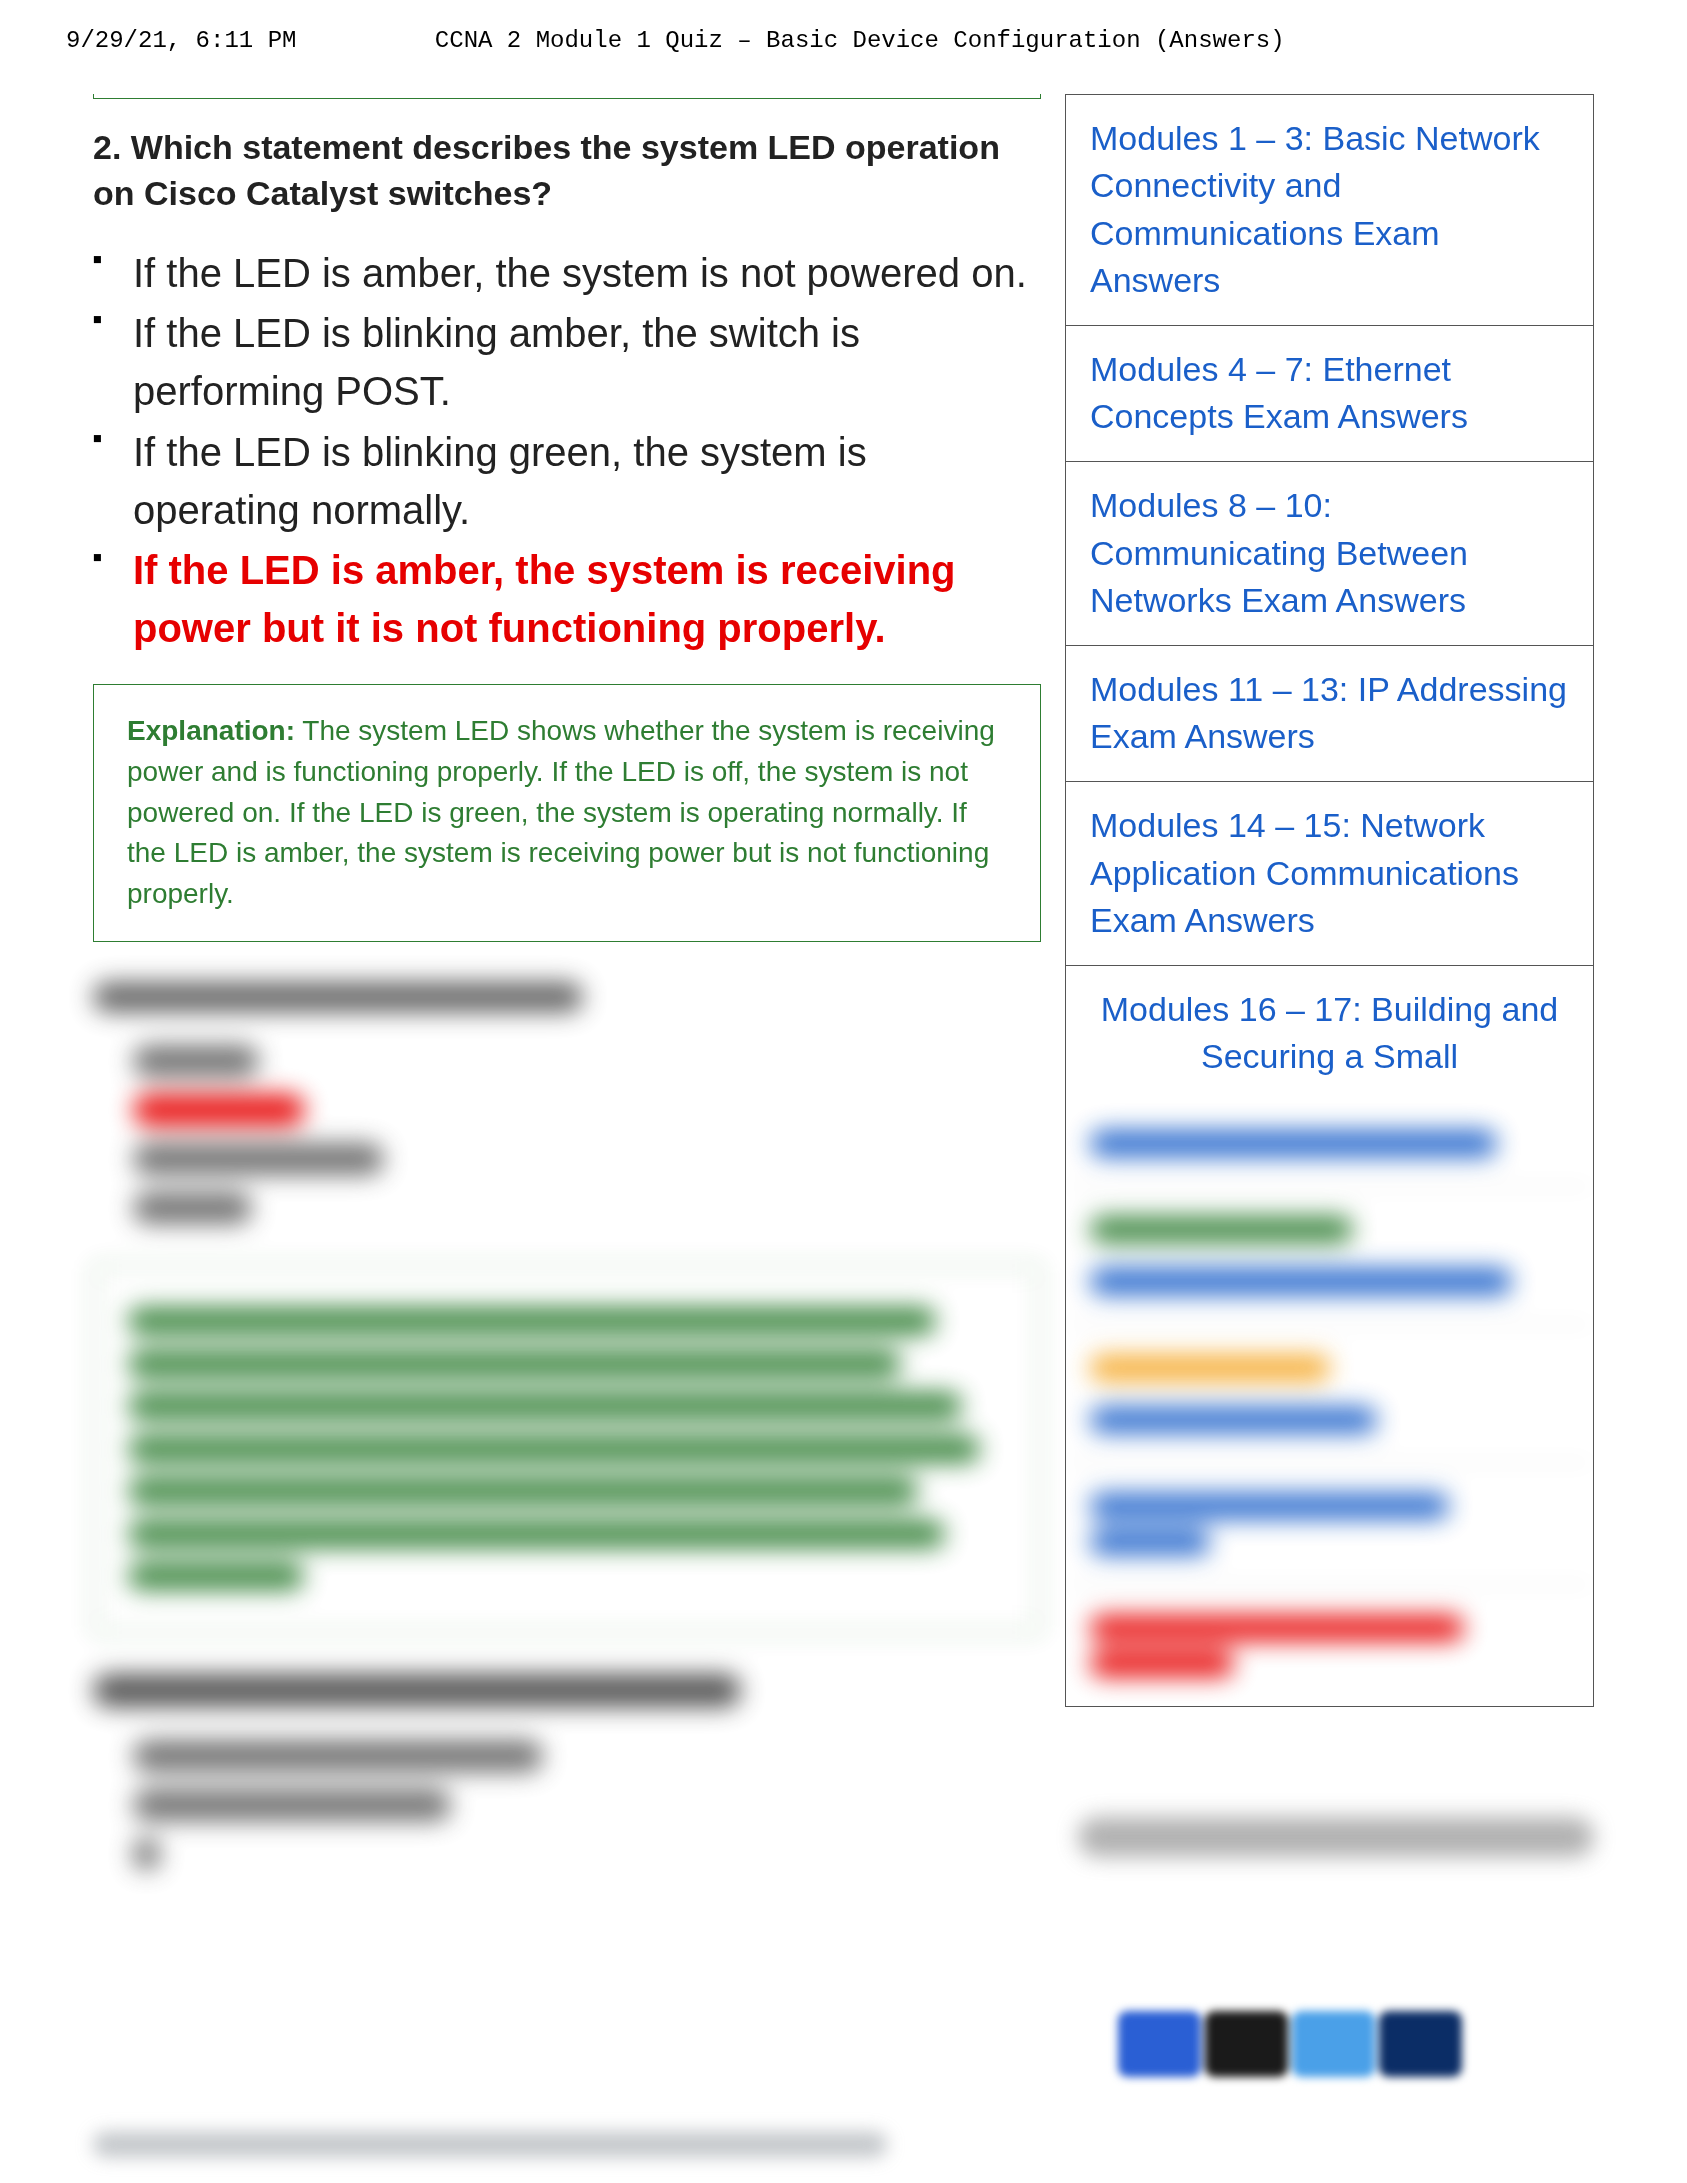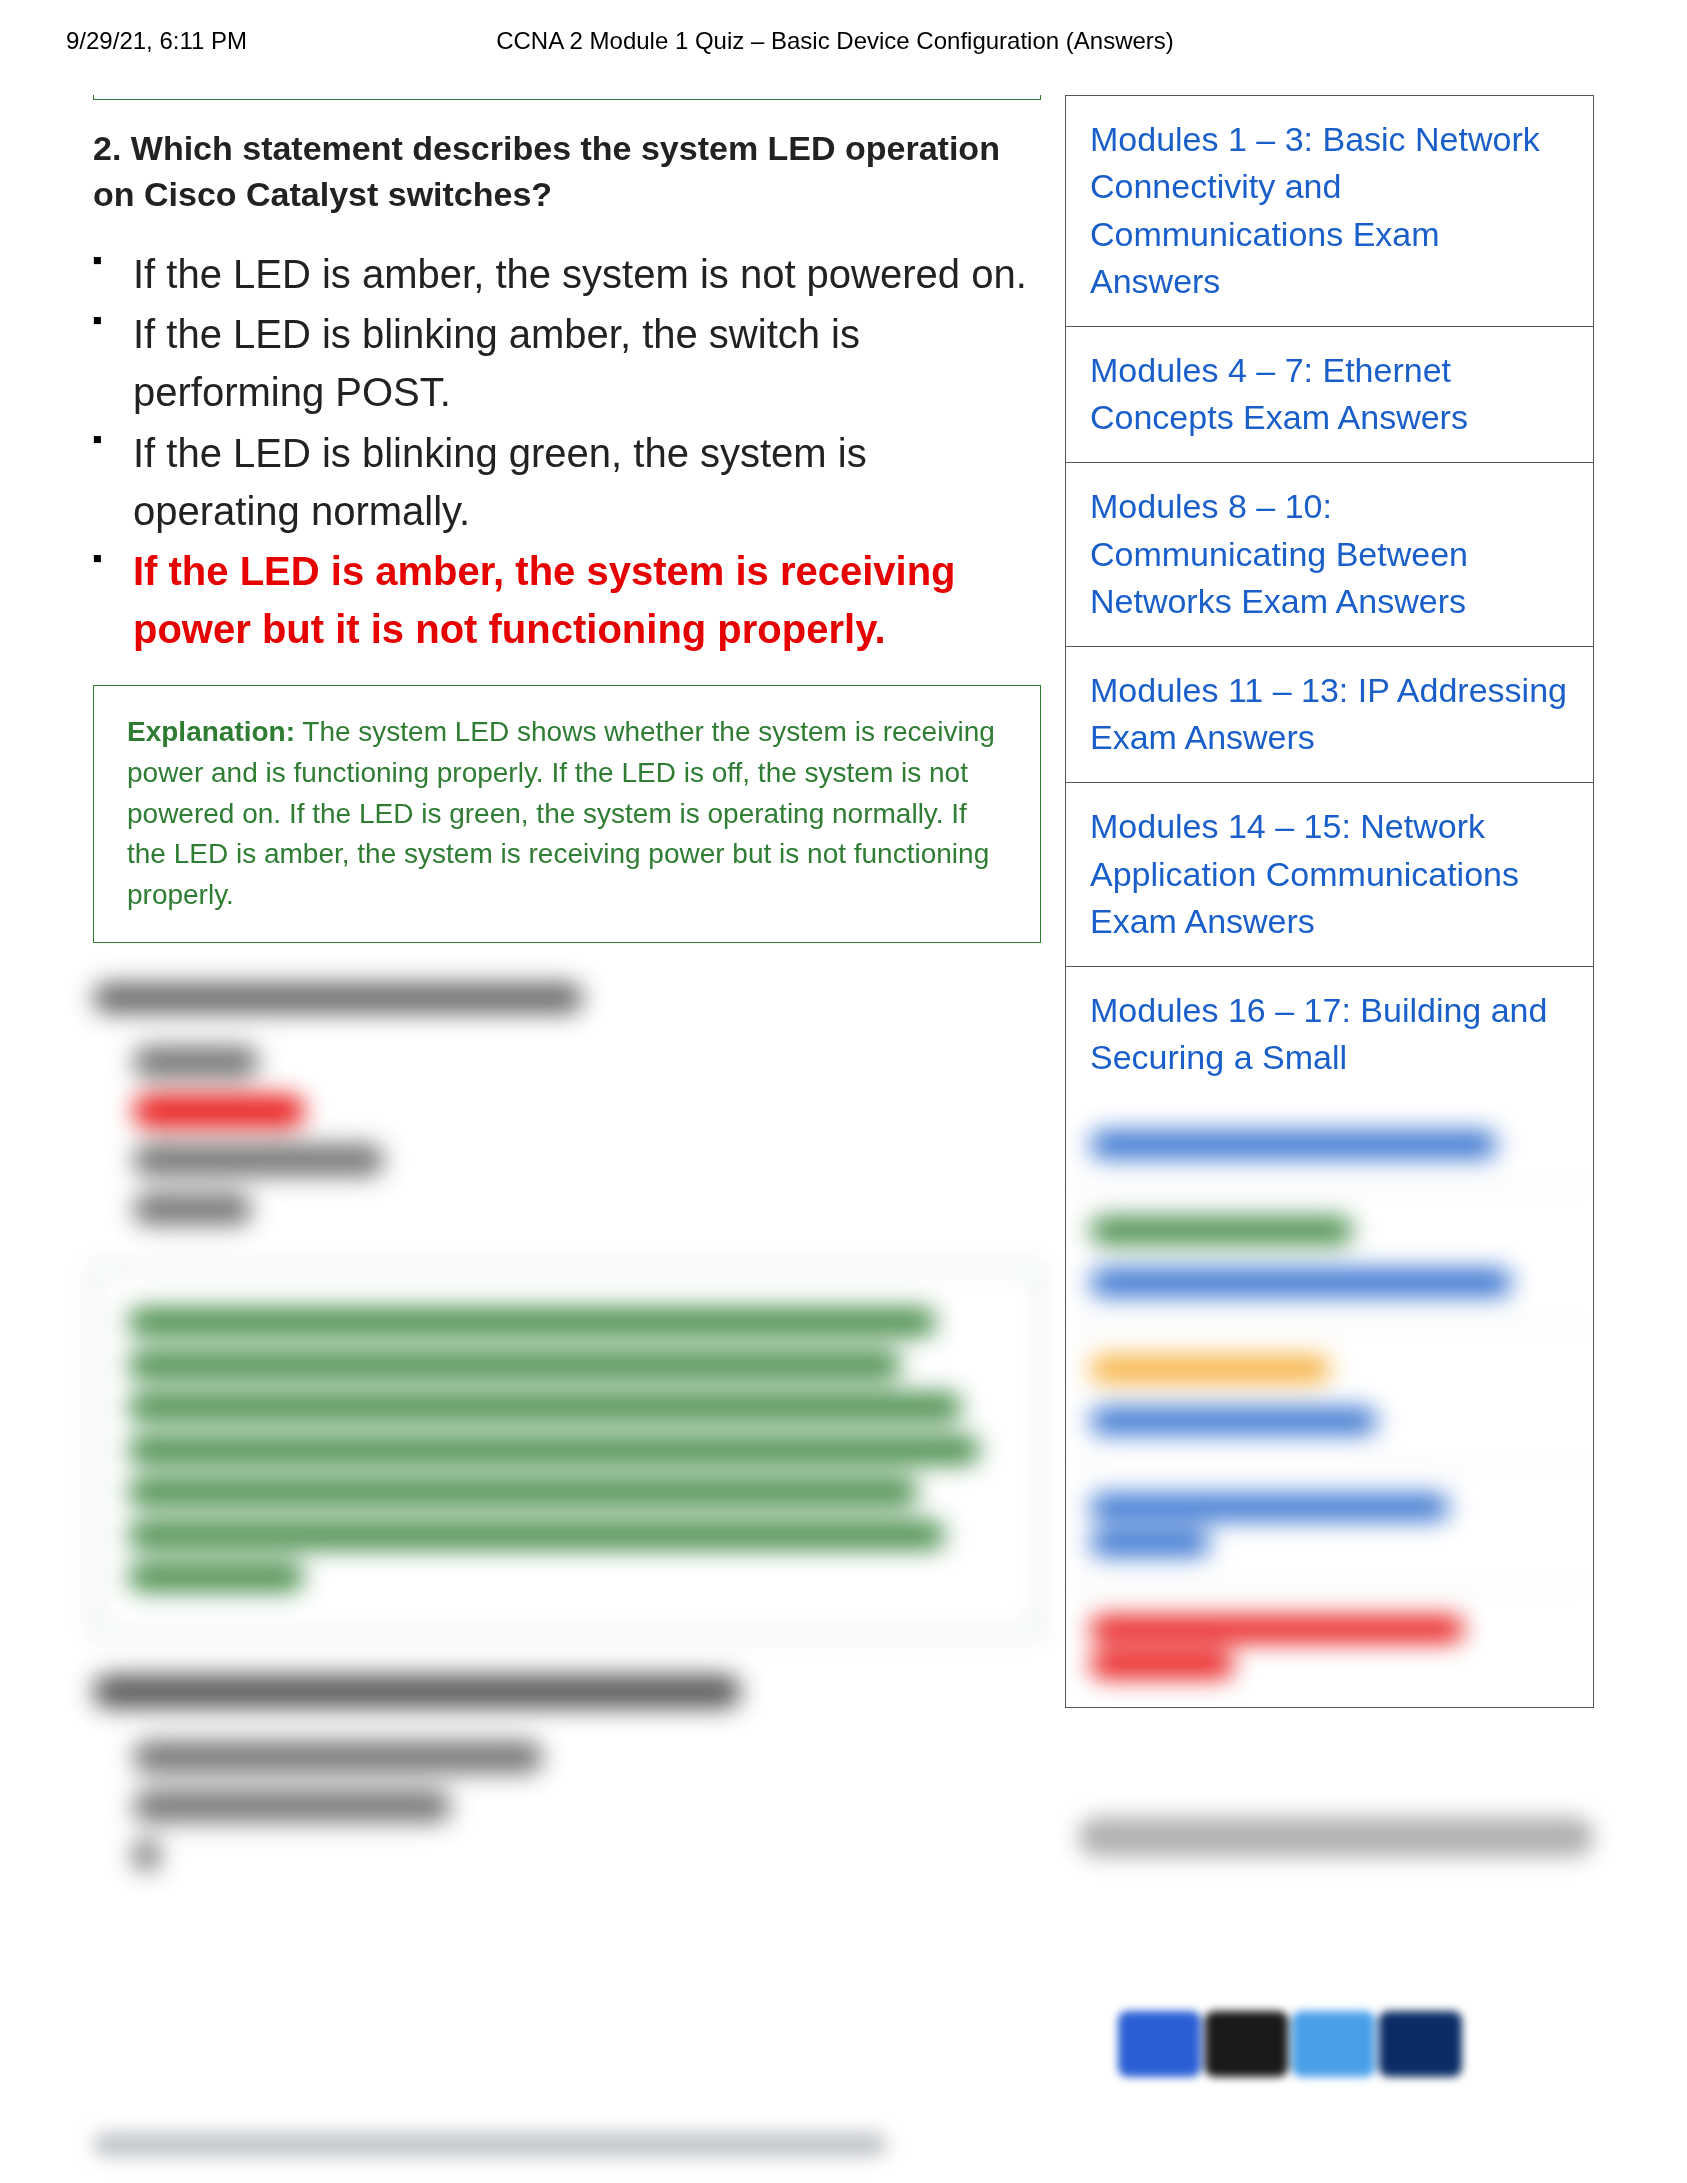--- a/index.html
+++ b/index.html
@@ -11,20 +11,21 @@
     height: 2183px;
     position: relative;
     font-size: 26.5px;
   }
   .header {
     display: flex;
     justify-content: space-between;
     padding: 26.5px 66px 40px 66px;
     font-size: 24px;
     color: #000;
+    font-family: Liberation Mono, monospace;
   }
   .header-left { flex: 0 0 auto; }
   .header-center { flex: 1; text-align: center; }
   .content-wrap {
     display: flex;
     gap: 24px;
     padding: 0 93px;
   }
   .main-col {
     flex: 1;
@@ -215,21 +216,21 @@
 
   </div>
 
   <div class="side-col">
     <div class="side-box">
       <div class="side-item"><span>Modules 1 – 3: Basic Network Connectivity and Communications Exam Answers</span></div>
       <div class="side-item"><span>Modules 4 – 7: Ethernet Concepts Exam Answers</span></div>
       <div class="side-item"><span>Modules 8 – 10: Communicating Between Networks Exam Answers</span></div>
       <div class="side-item"><span>Modules 11 – 13: IP Addressing Exam Answers</span></div>
       <div class="side-item"><span>Modules 14 – 15: Network Application Communications Exam Answers</span></div>
-      <div class="side-item" style="border-bottom:none;"><span>Modules 16 – 17: Building and Securing a Small</span></div>
+      <div class="side-item" style="border-bottom:none;text-align:center;"><span>Modules 16 – 17: Building and Securing a Small</span></div>
 
       <div class="blurred">
         <div class="side-blur-item">
           <div class="side-blur-line" style="background:#1a5fc9;width:85%"></div>
         </div>
         <div class="side-blur-item">
           <div class="side-blur-line" style="background:#2e7d32;width:55%;display:inline-block"></div>
           <div class="side-blur-line" style="background:#1a5fc9;width:88%"></div>
         </div>
         <div class="side-blur-item">

